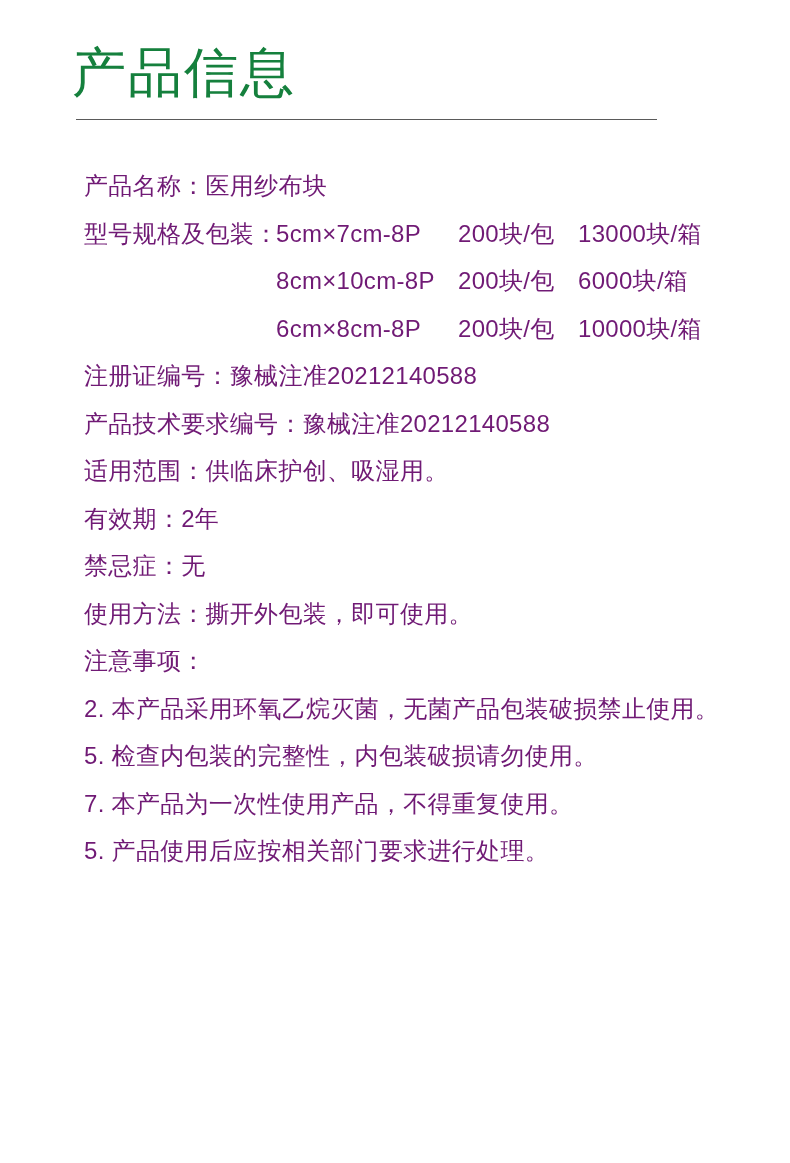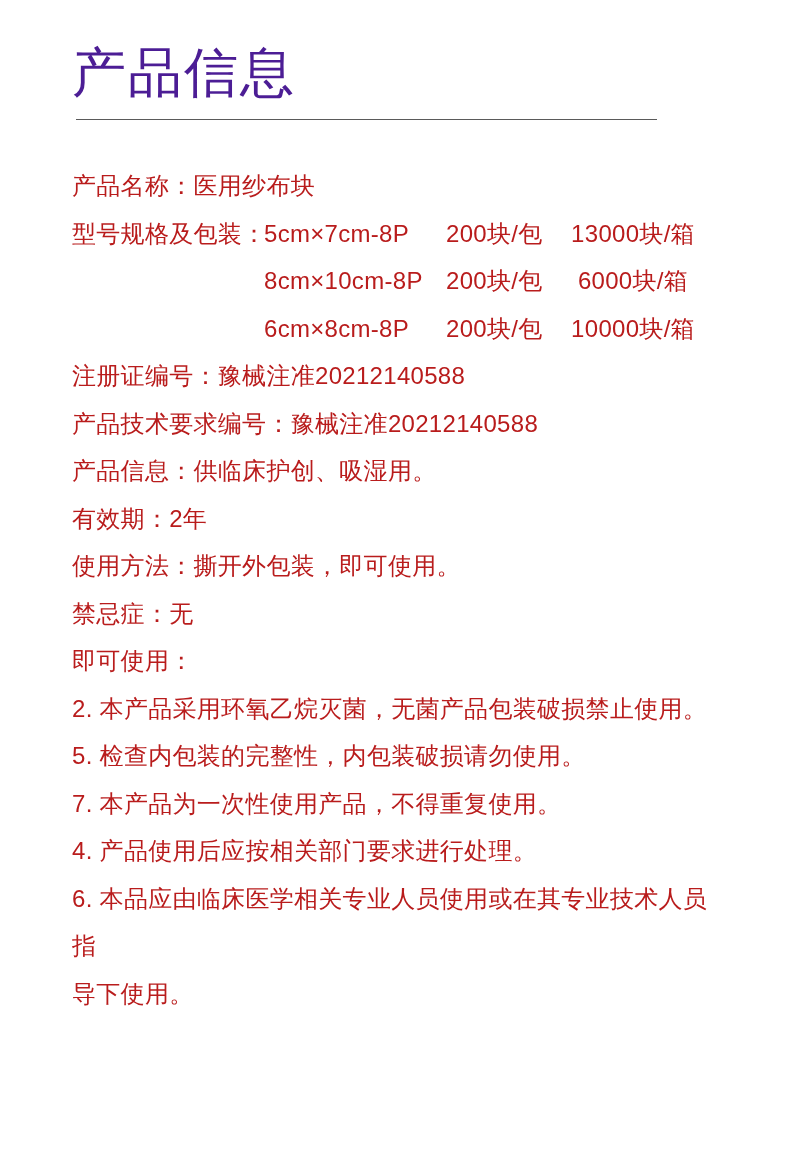--- a/index.html
+++ b/index.html
@@ -14,48 +14,48 @@
   }
   .title {
     position: absolute;
     left: 72px;
     top: 40px;
     margin: 0;
     font-size: 54px;
     line-height: 64px;
     font-weight: 400;
     letter-spacing: 2px;
-    color: #4c1d95;
+    color: #15803d;
     white-space: nowrap;
   }
   .rule {
     position: absolute;
     left: 76px;
     top: 119px;
     width: 581px;
     height: 1px;
     background: #5a5a5a;
   }
   .content {
     position: absolute;
-    left: 72px;
+    left: 84px;
     top: 162px;
     width: 640px;
     font-size: 24px;
     line-height: 47.5px;
     letter-spacing: 0.3px;
-    color: #b91c1c;
+    color: #701a75;
   }
   .line { white-space: nowrap; }
   .specs-row {
     display: grid;
     grid-template-columns: 192px 182px 120px 1fr;
     width: 628px;
   }
-  .specs-row .box { text-align: center; }
+  .specs-row .box { text-align: left; }
   .note { white-space: pre-line; }
 </style>
 </head>
 <body>
 
 <div class="page">
 
   <h1 class="title">产品信息</h1>
   <div class="rule"></div>
 
@@ -82,31 +82,29 @@
       <span class="cell">6cm×8cm-8P</span>
       <span class="cell">200块/包</span>
       <span class="cell box">10000块/箱</span>
     </div>
 
     <div class="line"><span>注册证编号：</span><span>豫械注准20212140588</span></div>
 
     <div class="line"><span>产品技术要求编号：</span><span>豫械注准20212140588</span></div>
 
 
-    <div class="line"><span>产品信息：</span><span>供临床护创、吸湿用。</span></div>
+    <div class="line"><span>适用范围：</span><span>供临床护创、吸湿用。</span></div>
 
     <div class="line"><span>有效期：</span><span>2年</span></div>
 
+    <div class="line"><span>禁忌症：</span><span>无</span></div>
+
     <div class="line"><span>使用方法：</span><span>撕开外包装，即可使用。</span></div>
 
-    <div class="line"><span>禁忌症：</span><span>无</span></div>
-
-    <div class="line">即可使用：</div>
+    <div class="line">注意事项：</div>
 
     <div class="line note">2. 本产品采用环氧乙烷灭菌，无菌产品包装破损禁止使用。</div>
     <div class="line note">5. 检查内包装的完整性，内包装破损请勿使用。</div>
     <div class="line note">7. 本产品为一次性使用产品，不得重复使用。</div>
-    <div class="line note">4. 产品使用后应按相关部门要求进行处理。</div>
-    <div class="line note">6. 本品应由临床医学相关专业人员使用或在其专业技术人员指
-导下使用。</div>
+    <div class="line note">5. 产品使用后应按相关部门要求进行处理。</div>
 
   </div>
 </div>
 
 </body></html>

